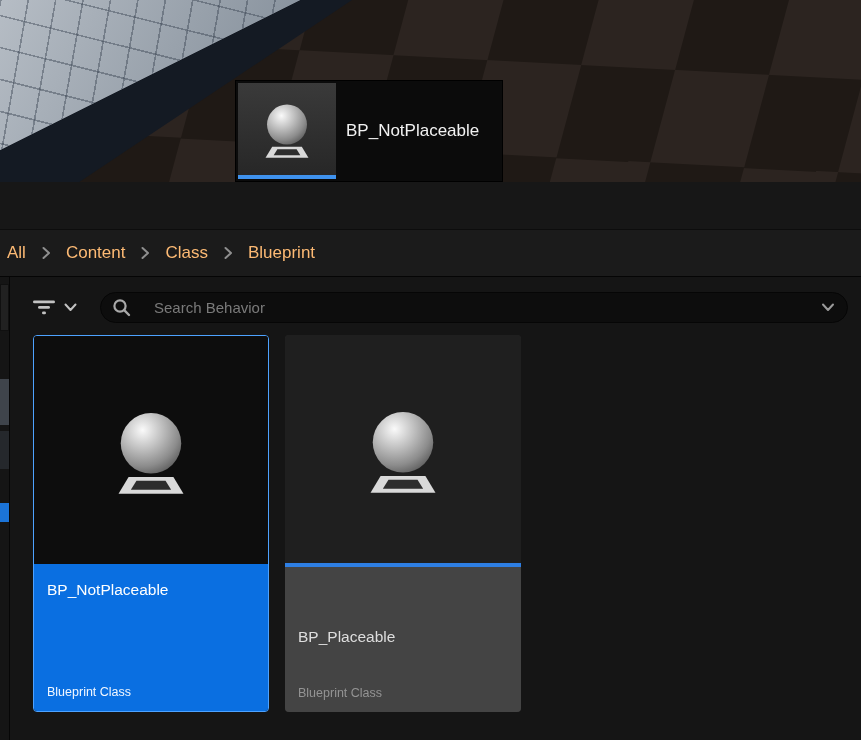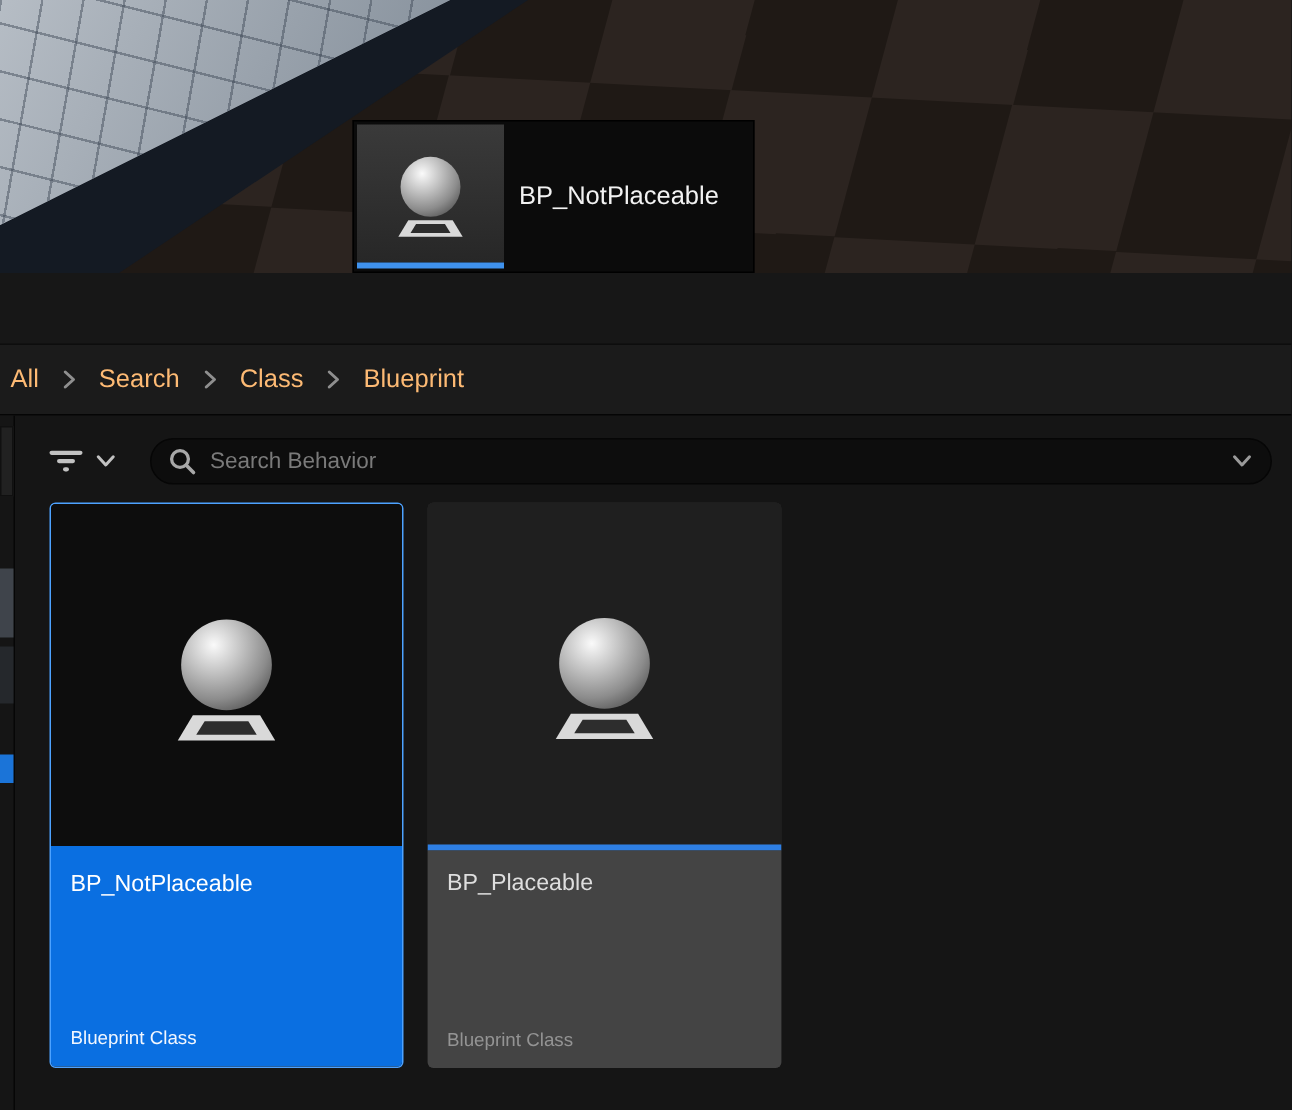--- a/index.html
+++ b/index.html
@@ -88,21 +88,21 @@
     background: transparent; border: none; cursor: pointer;
   }
   .search-box {
     position: absolute; left: 100px; top: 292px; width: 748px; height: 31px;
     background: #0d0d0d; border: 1px solid #060606; border-radius: 16px;
     display: flex; align-items: center; padding: 0 12px 0 11px;
   }
   .search-box input {
     flex: 1; background: transparent; border: none; outline: none;
     color: #dddddd; font-size: 15px; font-family: "Liberation Sans", sans-serif;
-    margin-left: 9px;
+    margin-left: 23px;
   }
   .search-box input::placeholder { color: #7a7a7a; }
   .saved-search-btn { background: transparent; border: none; cursor: pointer; display: flex; align-items: center; }
 
   
   .asset-tile {
     position: absolute; width: 236px; height: 377px;
     border-radius: 4px; overflow: hidden; cursor: pointer;
     display: flex; flex-direction: column;
   }
@@ -114,21 +114,21 @@
   .typebar { height: 4px; background: var(--typebar-blue, #2e7fe4); }
   .tile-0 .typebar { background: var(--selection-blue, #0a6fe1); }
   .info {
     flex: 1; padding: 13px 13px 12px;
     display: flex; flex-direction: column; justify-content: space-between;
   }
   .tile-0 .info { background: var(--selection-blue, #0a6fe1); }
   .tile-1 .info { background: #444444; }
   .asset-name { font-size: 15.5px; }
   .tile-0 .asset-name { color: #ffffff; }
-  .tile-1 .asset-name { color: #dedede; }
+  .tile-1 .asset-name { color: #dedede; margin-top: 48px; }
   .asset-type { font-size: 12.5px; }
   .tile-0 .asset-type { color: #f2f7ff; }
   .tile-1 .asset-type { color: #949494; }
 </style>
 </head>
 <body>
 
 <svg width="0" height="0" style="position:absolute" aria-hidden="true">
   <defs>
     <radialGradient id="sphereGrad" cx="36%" cy="28%" r="80%">
@@ -165,21 +165,21 @@
 
   <div class="header-spacer"></div>
 
   <nav class="breadcrumb">
     <span class="crumb">All</span>
     <span class="crumb-sep">
       <svg width="10" height="14" viewBox="0 0 10 14">
           <path d="M2.5 2 L8 7 L2.5 12" stroke="#8f8f8f" stroke-width="2" fill="none" stroke-linecap="round" stroke-linejoin="round"></path>
         </svg>
     </span>
-    <span class="crumb">Search</span>
+    <span class="crumb">Content</span>
     <span class="crumb-sep">
       <svg width="10" height="14" viewBox="0 0 10 14">
           <path d="M2.5 2 L8 7 L2.5 12" stroke="#8f8f8f" stroke-width="2" fill="none" stroke-linecap="round" stroke-linejoin="round"></path>
         </svg>
     </span>
     <span class="crumb">Class</span>
     <span class="crumb-sep">
       <svg width="10" height="14" viewBox="0 0 10 14">
           <path d="M2.5 2 L8 7 L2.5 12" stroke="#8f8f8f" stroke-width="2" fill="none" stroke-linecap="round" stroke-linejoin="round"></path>
         </svg>

